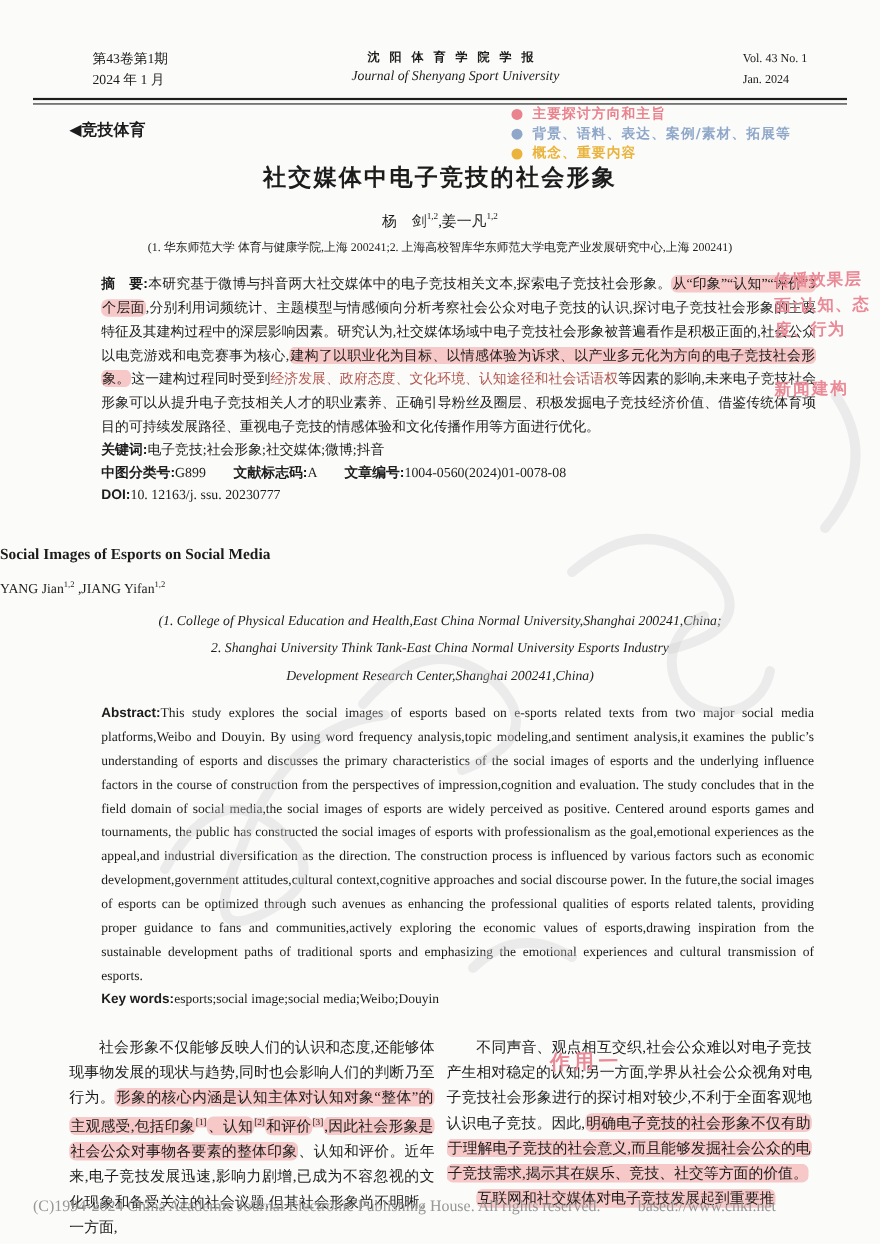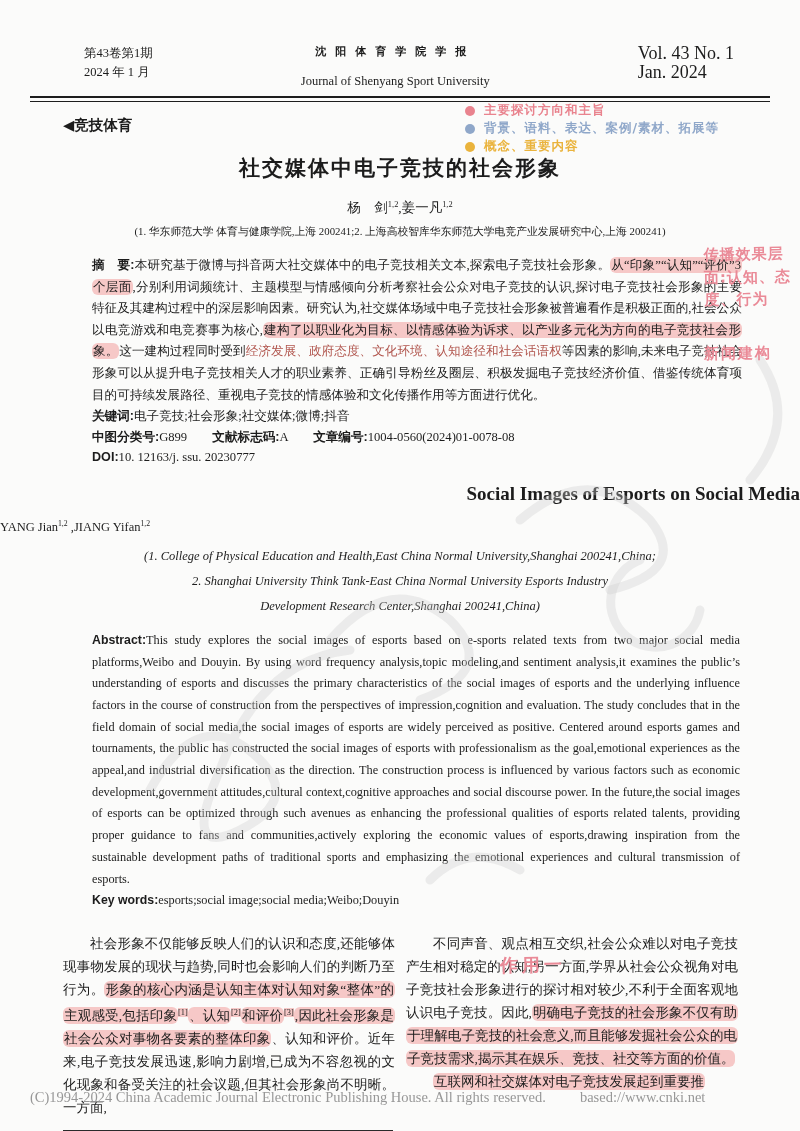--- a/index.html
+++ b/index.html
@@ -7,22 +7,22 @@
     position:relative; width:800px; height:1131px; overflow:hidden;
     background:#fbfbfa; color:#1c1c1c;
     font-family:"Liberation Serif","DejaVu Serif",serif;
   }
   
   .header{display:flex; justify-content:space-between; align-items:flex-start;
           margin:44px 62px 0 62px;}
   .hdr-left{font-size:12.5px; line-height:19px; padding-left:22px;}
   .hdr-center{text-align:center;}
   .journal-cn{font-size:11px; font-weight:bold; letter-spacing:9px; font-family:"Liberation Serif","DejaVu Serif",serif;}
-  .journal-en{font-size:12.5px; margin-top:15px;}
-  .hdr-right{font-size:18px; line-height:19px; text-align:left; padding-right:4px;}
+  .journal-en{font-size:12.5px; margin-top:3px;font-style:italic;}
+  .hdr-right{font-size:11px; line-height:19px; text-align:left; padding-right:4px;}
   .double-rule{margin:7px 30px 0 30px; height:3px;
     border-top:2px solid #1d1d1d; border-bottom:1px solid #1d1d1d;}
   
   .section-row{position:relative; margin:14px 63px 0 63px; height:22px;}
   .section-marker{font-size:14.5px; font-weight:bold; font-family:"Liberation Sans","DejaVu Sans",sans-serif;}
   .legend{position:absolute; left:402px; top:-14px; font-family:"DejaVu Sans",sans-serif;}
   .legend-item{display:flex; align-items:center; margin-bottom:1px;}
   .legend-dot{width:10px; height:10px; border-radius:50%; margin-right:9px; flex:0 0 auto;}
   .legend-label{font-size:12.5px; font-weight:bold; letter-spacing:1px; white-space:nowrap;}
   .lg-pink .legend-dot{background:#e9838e;} .lg-pink .legend-label{color:#e9838e;}
@@ -31,21 +31,21 @@
   
   .title-cn{margin-top:16px; text-align:center; font-size:21px; font-weight:bold;
     letter-spacing:2px; font-family:"Liberation Sans","DejaVu Sans",sans-serif;}
   .authors-cn{margin-top:17px; text-align:center; font-size:13.5px;}
   .affil-cn{margin-top:8px; text-align:center; font-size:10.8px; color:#222;}
   
   .abstract-cn{margin:16px 58px 0 92px; font-size:12.6px; line-height:21.6px;
     text-align:justify;}
   .meta-line{margin:0 58px 0 92px; font-size:12.6px; line-height:20.5px;}
   
-  .title-en{margin-top:15px; text-align:right; font-size:19px; font-weight:bold;}
+  .title-en{margin-top:36px; text-align:left; font-size:14px; font-weight:bold;}
   .authors-en{margin-top:14px; font-size:12.5px;}
   .affil-en{margin-top:9px; text-align:center; font-size:12.5px; line-height:25px;font-style:italic;}
   .abstract-en{margin:11px 60px 0 92px; font-size:12.3px; line-height:21.7px; text-align:justify;}
   
   .columns{display:flex; gap:11px; margin:20px 62px 0 63px; height:188px; overflow:visible;}
   .col{width:333px; font-size:13.5px; line-height:23px; text-align:justify;}
   .col p{margin:0; text-indent:2em;}
   
   .footnote{margin:10px 60px 0 63px; font-size:11.2px; line-height:21.5px;}
   .fn-rule{width:330px; border-top:1px solid #2a2a2a; margin-bottom:6px;}

